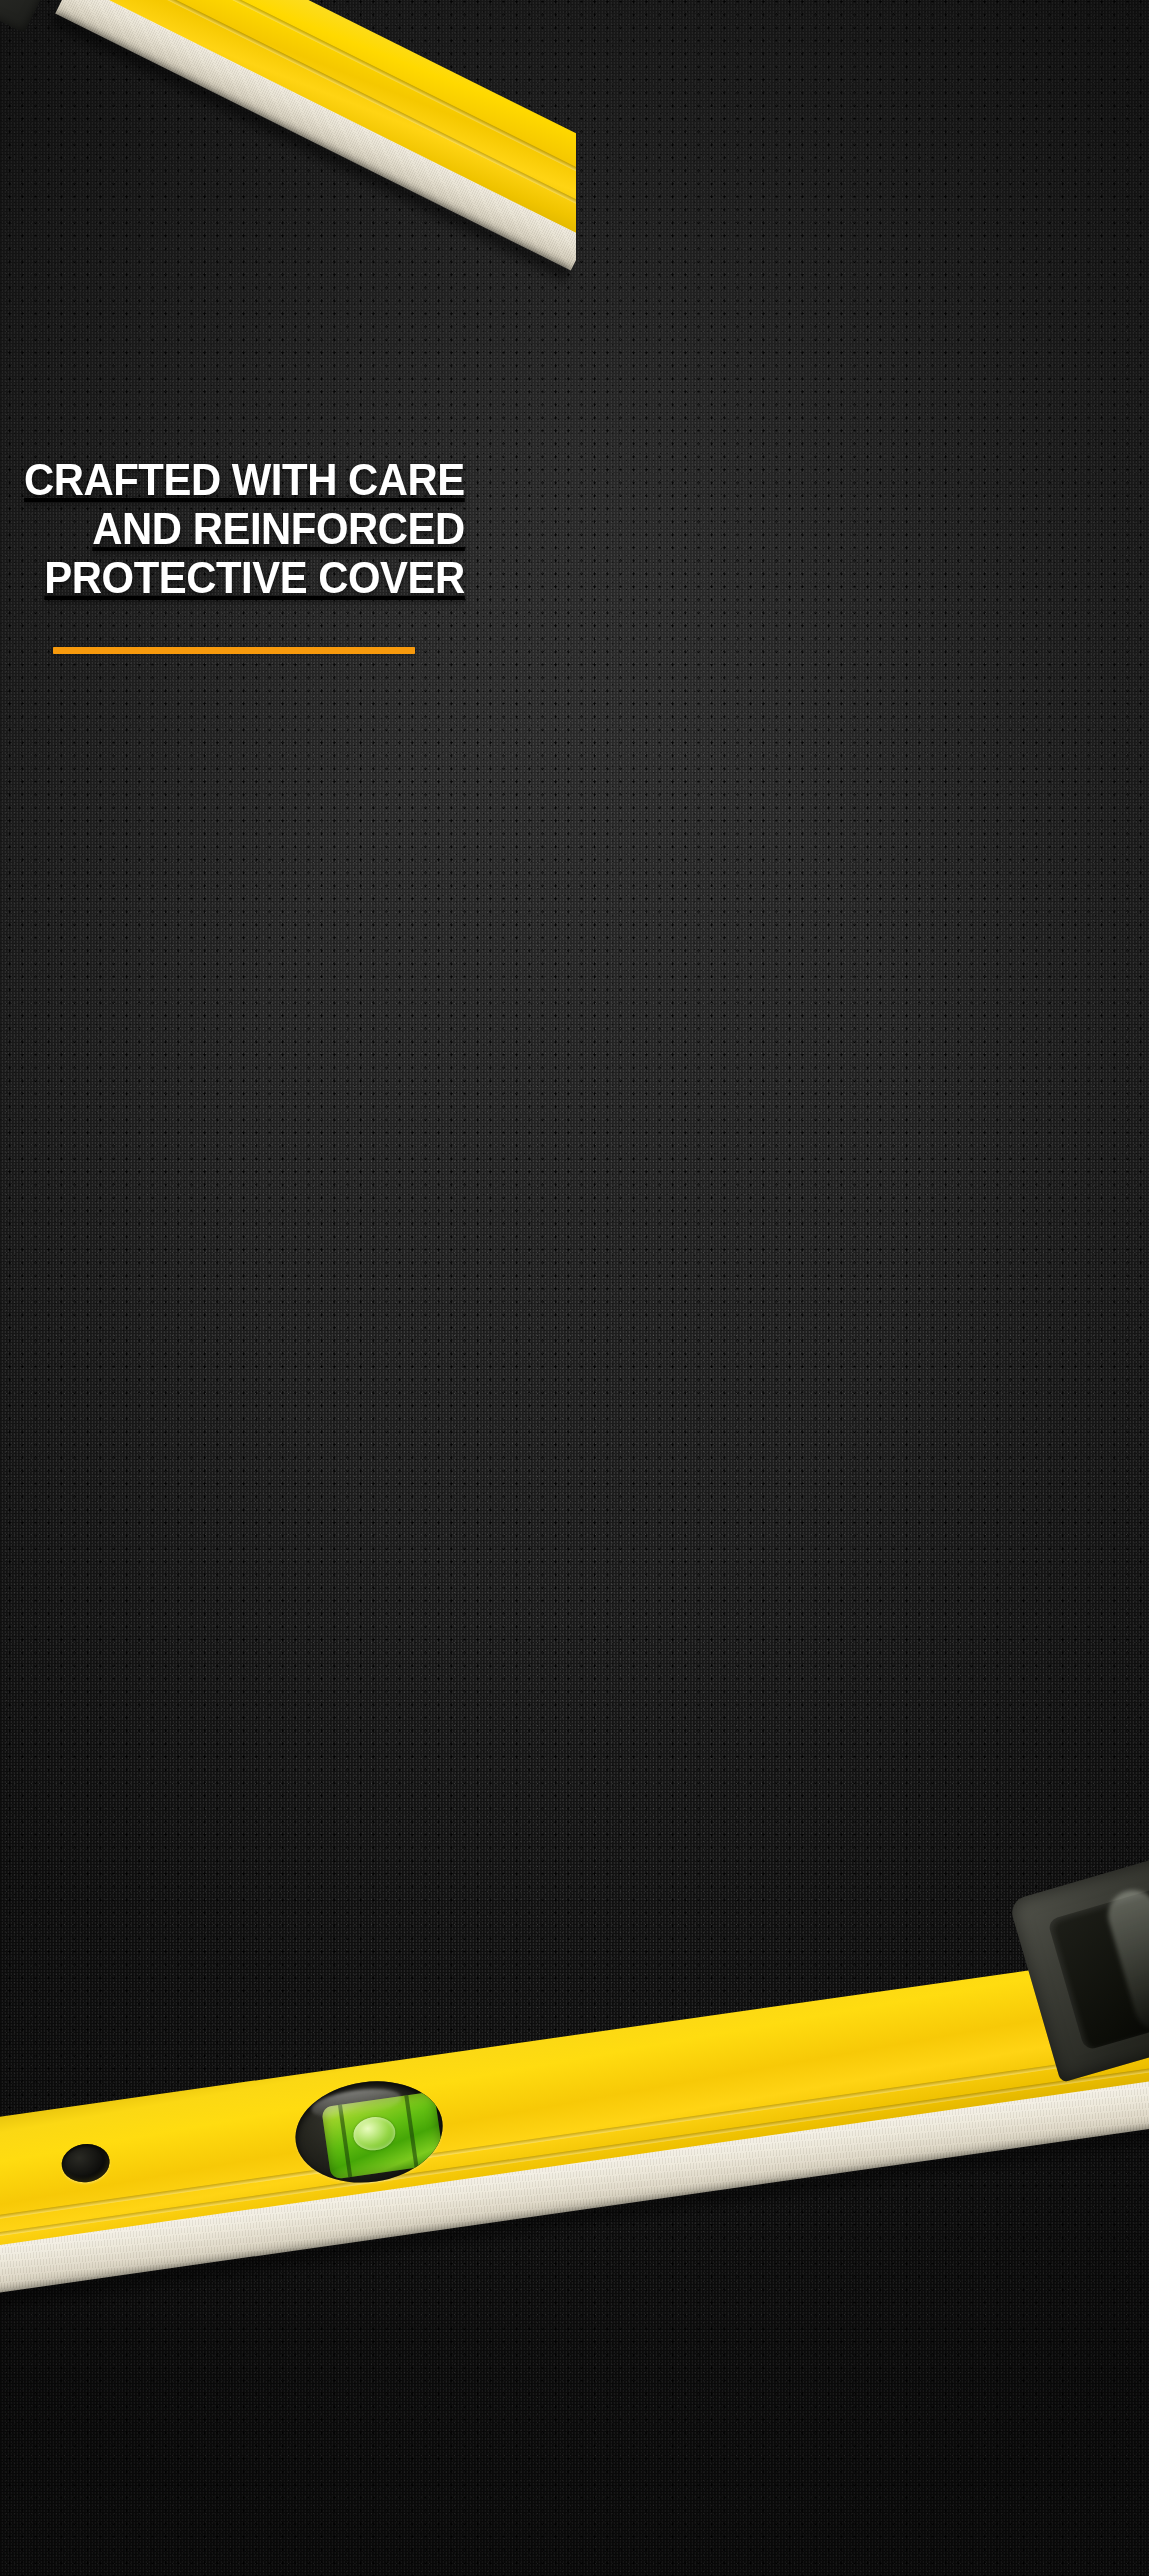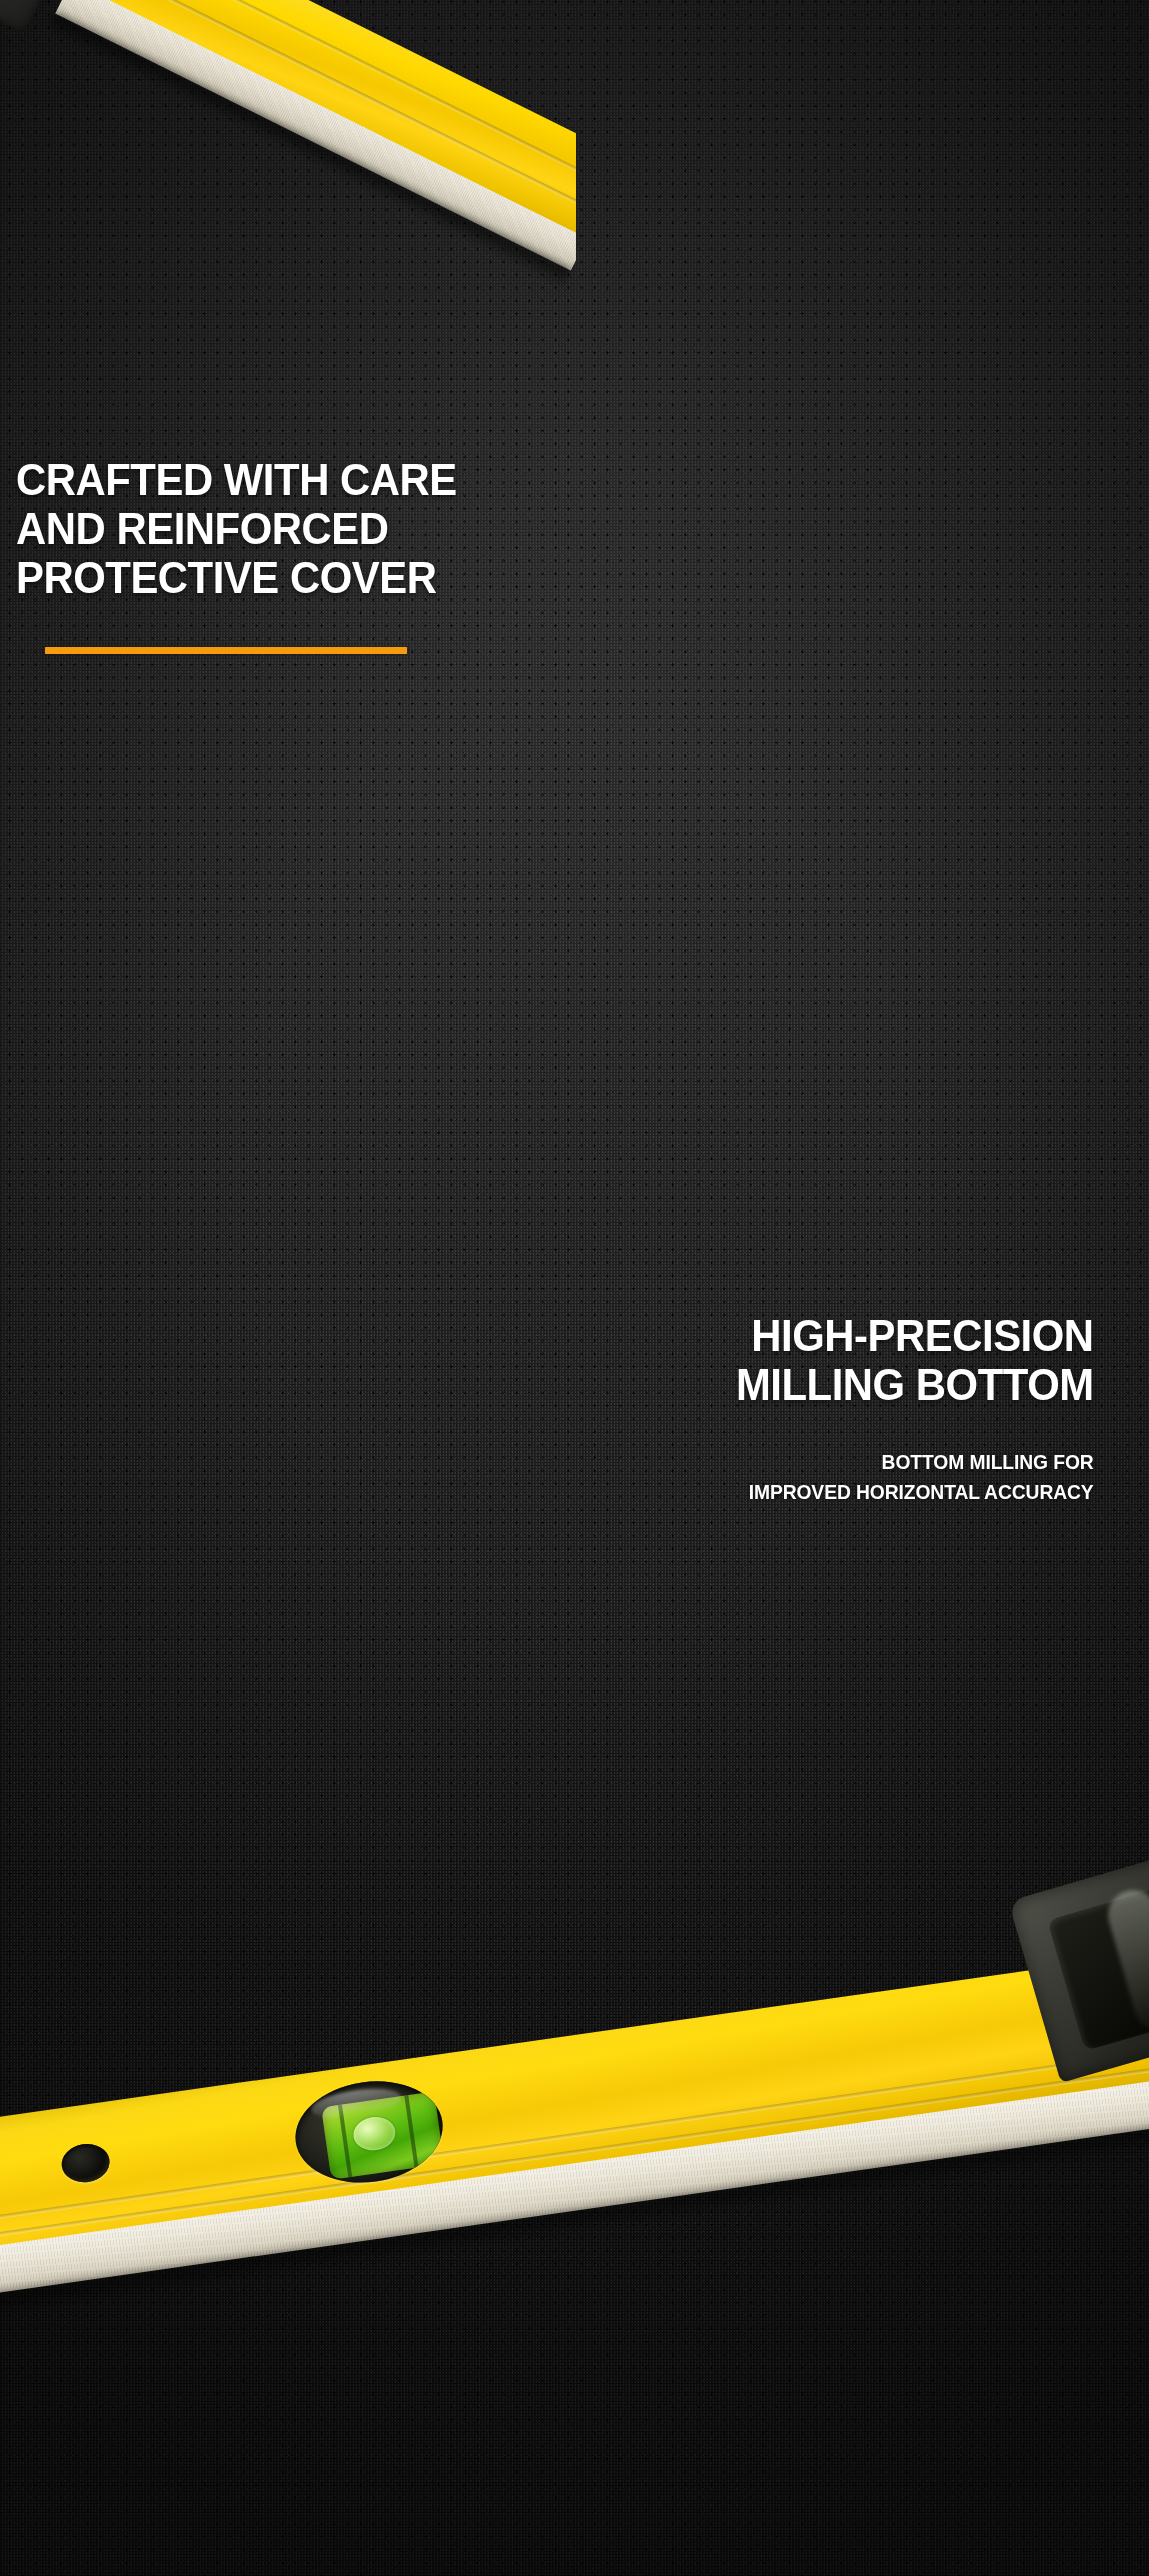--- a/index.html
+++ b/index.html
@@ -183,21 +183,21 @@
   .subtitle{
     color:#ffffff;font-weight:700;
     font-family:"Liberation Sans",sans-serif;
     font-size:20.5px;line-height:29.5px;letter-spacing:-0.1px;
     transform:scaleX(.94);transform-origin:left top;
     text-shadow:0 0.8px 3.8px rgba(0,0,0,.55);
     white-space:nowrap;margin:0;
   }
   .subtitle.right{transform-origin:right top;}
 
-  #block-left{left:16px;top:455px;text-align:left;}
+  #block-left{left:24px;top:455px;text-align:right;text-decoration:underline;}
   #block-left .subtitle-wrap{margin-top:36px;}
   .divider{
     height:6.8px;width:362px;margin-top:45px;margin-left:29px;
     background:#f79a0d;border-radius:0.8px;
     box-shadow:0 0.8px 3px rgba(0,0,0,.4);
   }
   #block-right{right:55px;top:1311px;text-align:right;}
   #block-right .subtitle-wrap{margin-top:38px;}
 </style>
 </head>
@@ -226,30 +226,20 @@
 
   <div class="block" id="block-left">
     <div>
       <div class="headline">CRAFTED WITH CARE</div>
       <div class="headline">AND REINFORCED</div>
       <div class="headline">PROTECTIVE COVER</div>
     </div>
     <div class="divider"></div>
   </div>
 
-  <div class="block" id="block-right">
-    <div>
-      <div class="headline right">HIGH-PRECISION</div>
-      <div class="headline right">MILLING BOTTOM</div>
-    </div>
-    <div class="subtitle-wrap">
-      <div class="subtitle right">BOTTOM MILLING FOR</div>
-      <div class="subtitle right">IMPROVED HORIZONTAL ACCURACY</div>
-    </div>
-  </div>
 
   <div class="bot-photo">
     <div class="b-body">
       <div class="b-yellow"></div>
       <div class="b-groove bg1"></div>
       <div class="b-groove bg2"></div>
       <div class="b-hole"></div>
       <div class="b-vial">
         <div class="b-vial-glass"></div>
         <div class="b-vial-line l1"></div>

